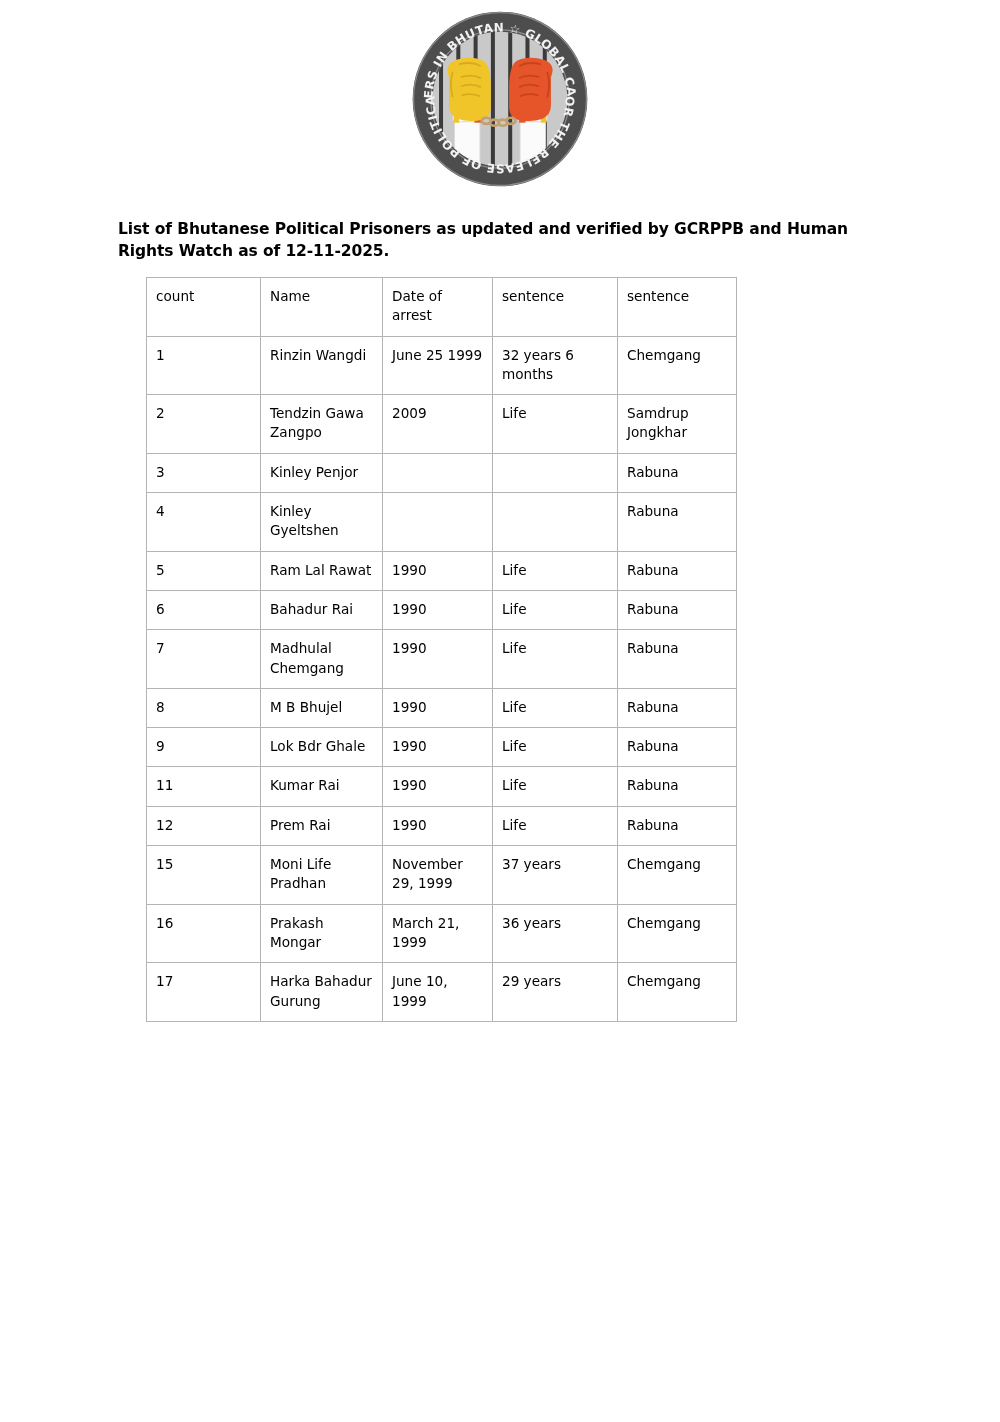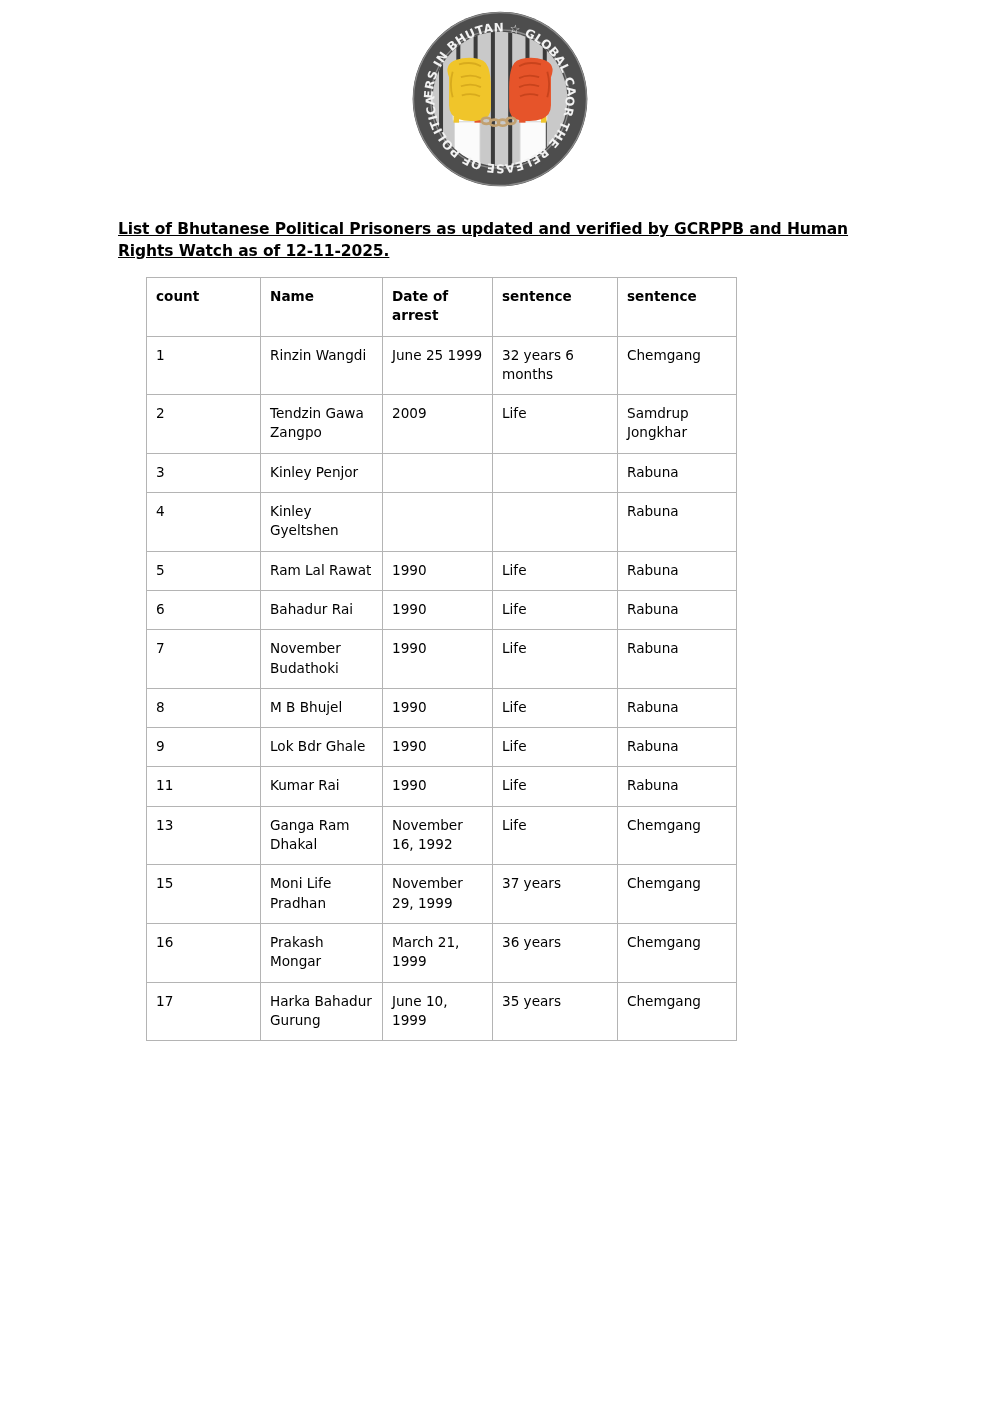--- a/index.html
+++ b/index.html
@@ -37,21 +37,20 @@
   #doc-title {
     position: absolute;
     top: 218px;
     left: 118px;
     width: 740px;
     font-size: 15.5px;
     font-weight: bold;
     line-height: 1.42;
     letter-spacing: -0.1px;
     color: #000;
-    text-decoration: underline;
   }
 
   
   #prisoner-table-wrap {
     position: absolute;
     top: 277px;
     left: 146px;
     width: 590px;
   }
   table.prisoners {
@@ -71,21 +70,21 @@
   table.prisoners td {
     border: 1px solid #b4b4b4;
     vertical-align: top;
     text-align: left;
     padding: 9px 8px 10px 9px;
     font-weight: normal;
     word-wrap: break-word;
     overflow-wrap: break-word;
   }
   table.prisoners th {
-    font-weight: bold;
+    font-weight: normal;
   }
   table.prisoners thead tr { height: 54px; }
   table.prisoners tbody tr { height: 38px; }
   .cell-empty { display: inline-block; min-height: 1px; }
 </style>
 </head>
 <body>
 
 <div id="logo-area">
   <svg id="emblem" viewBox="0 0 200 200">
@@ -221,21 +220,21 @@
         </tr>
         <tr>
           <td>6</td>
           <td>Bahadur Rai</td>
           <td>1990</td>
           <td>Life</td>
           <td>Rabuna</td>
         </tr>
         <tr>
           <td>7</td>
-          <td>November Budathoki</td>
+          <td>Madhulal Chemgang</td>
           <td>1990</td>
           <td>Life</td>
           <td>Rabuna</td>
         </tr>
         <tr>
           <td>8</td>
           <td>M B Bhujel</td>
           <td>1990</td>
           <td>Life</td>
           <td>Rabuna</td>
@@ -248,42 +247,42 @@
           <td>Rabuna</td>
         </tr>
         <tr>
           <td>11</td>
           <td>Kumar Rai</td>
           <td>1990</td>
           <td>Life</td>
           <td>Rabuna</td>
         </tr>
         <tr>
-          <td>13</td>
-          <td>Ganga Ram Dhakal</td>
-          <td>November 16, 1992</td>
-          <td>Life</td>
-          <td>Chemgang</td>
+          <td>12</td>
+          <td>Prem Rai</td>
+          <td>1990</td>
+          <td>Life</td>
+          <td>Rabuna</td>
         </tr>
         <tr>
           <td>15</td>
           <td>Moni Life Pradhan</td>
           <td>November 29, 1999</td>
           <td>37 years</td>
           <td>Chemgang</td>
         </tr>
         <tr>
           <td>16</td>
           <td>Prakash Mongar</td>
           <td>March 21, 1999</td>
           <td>36 years</td>
           <td>Chemgang</td>
         </tr>
         <tr>
           <td>17</td>
           <td>Harka Bahadur Gurung</td>
           <td>June 10, 1999</td>
-          <td>35 years</td>
+          <td>29 years</td>
           <td>Chemgang</td>
         </tr>
       </tbody>
   </table>
 </div>
 
 </body></html>

